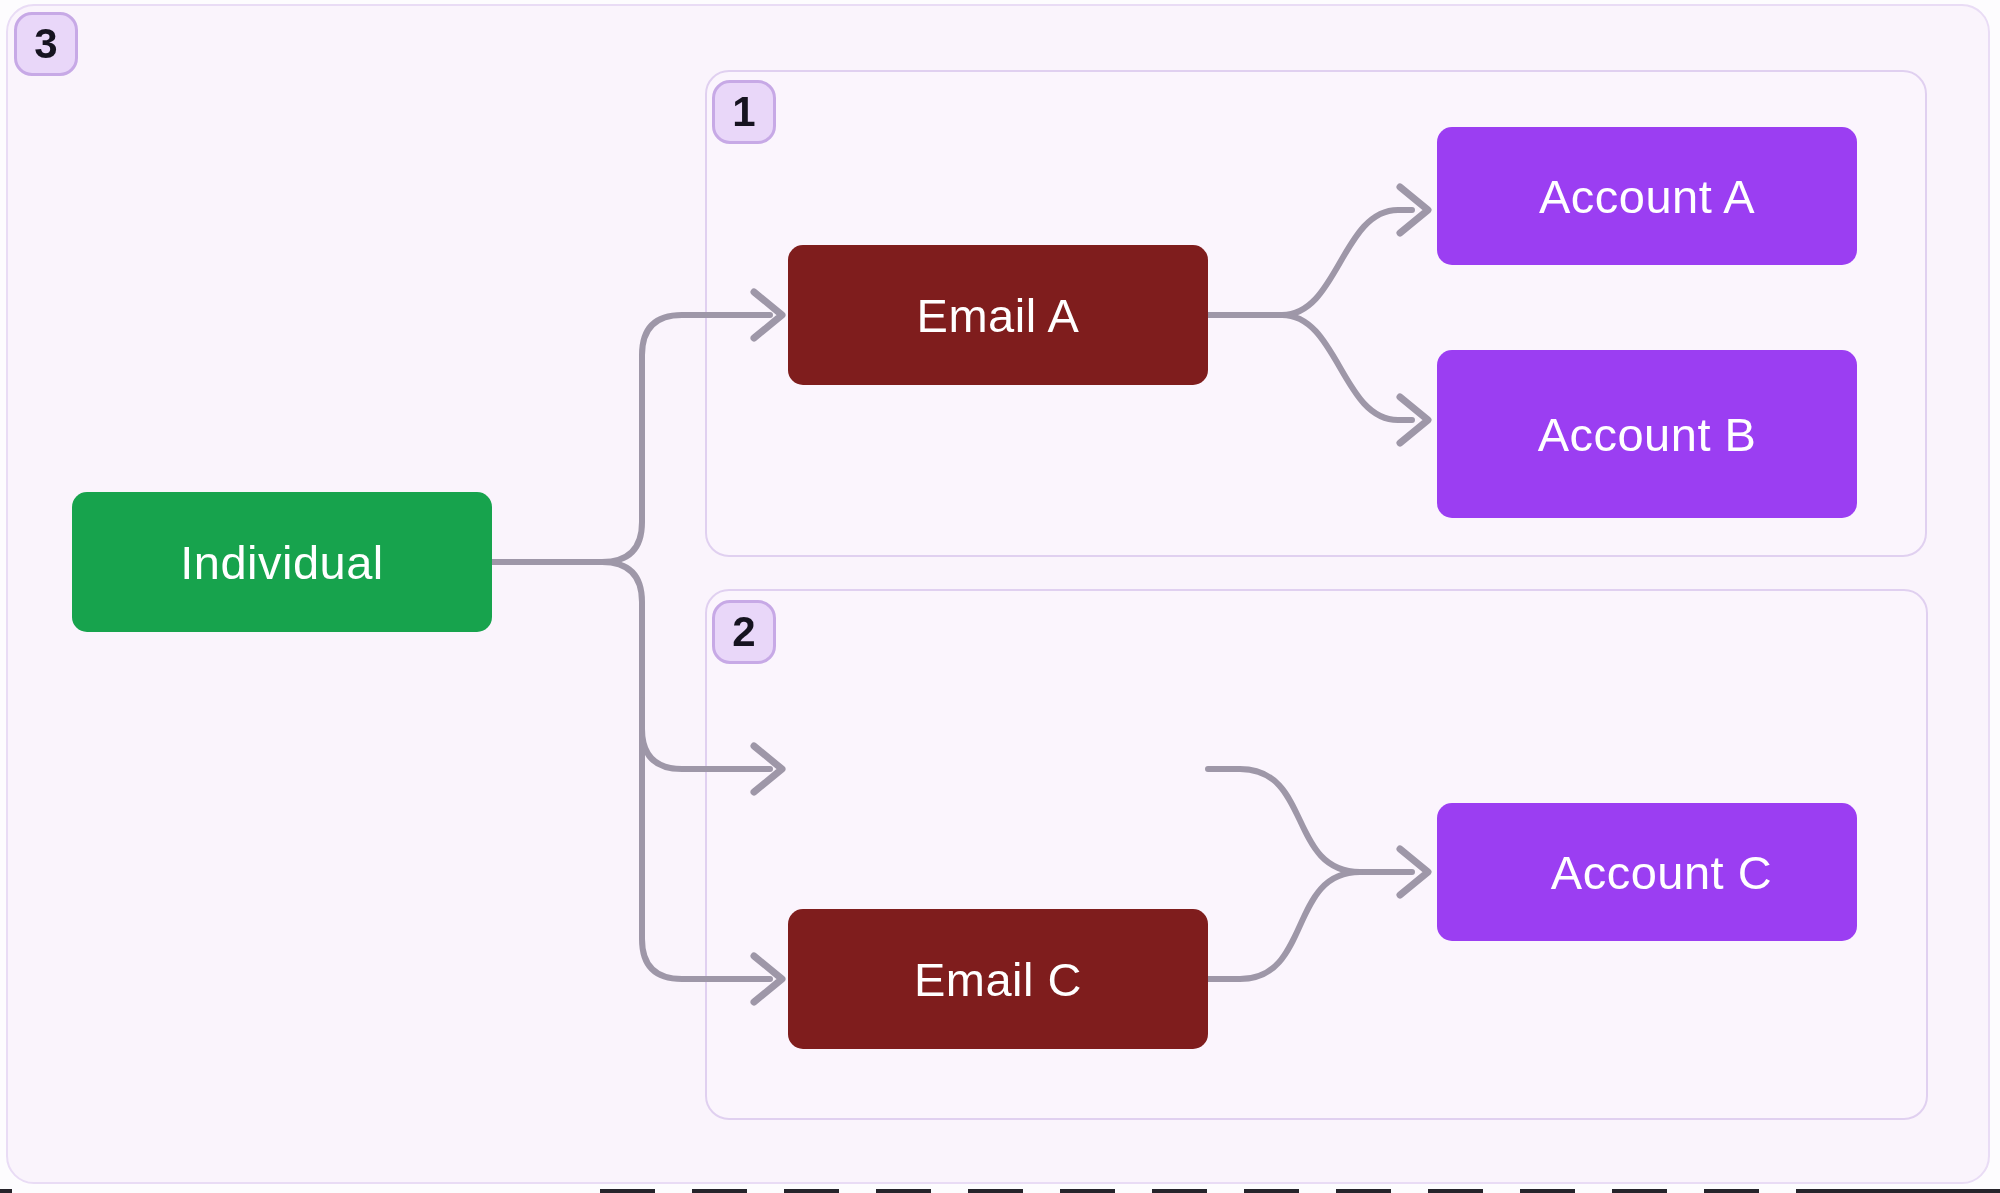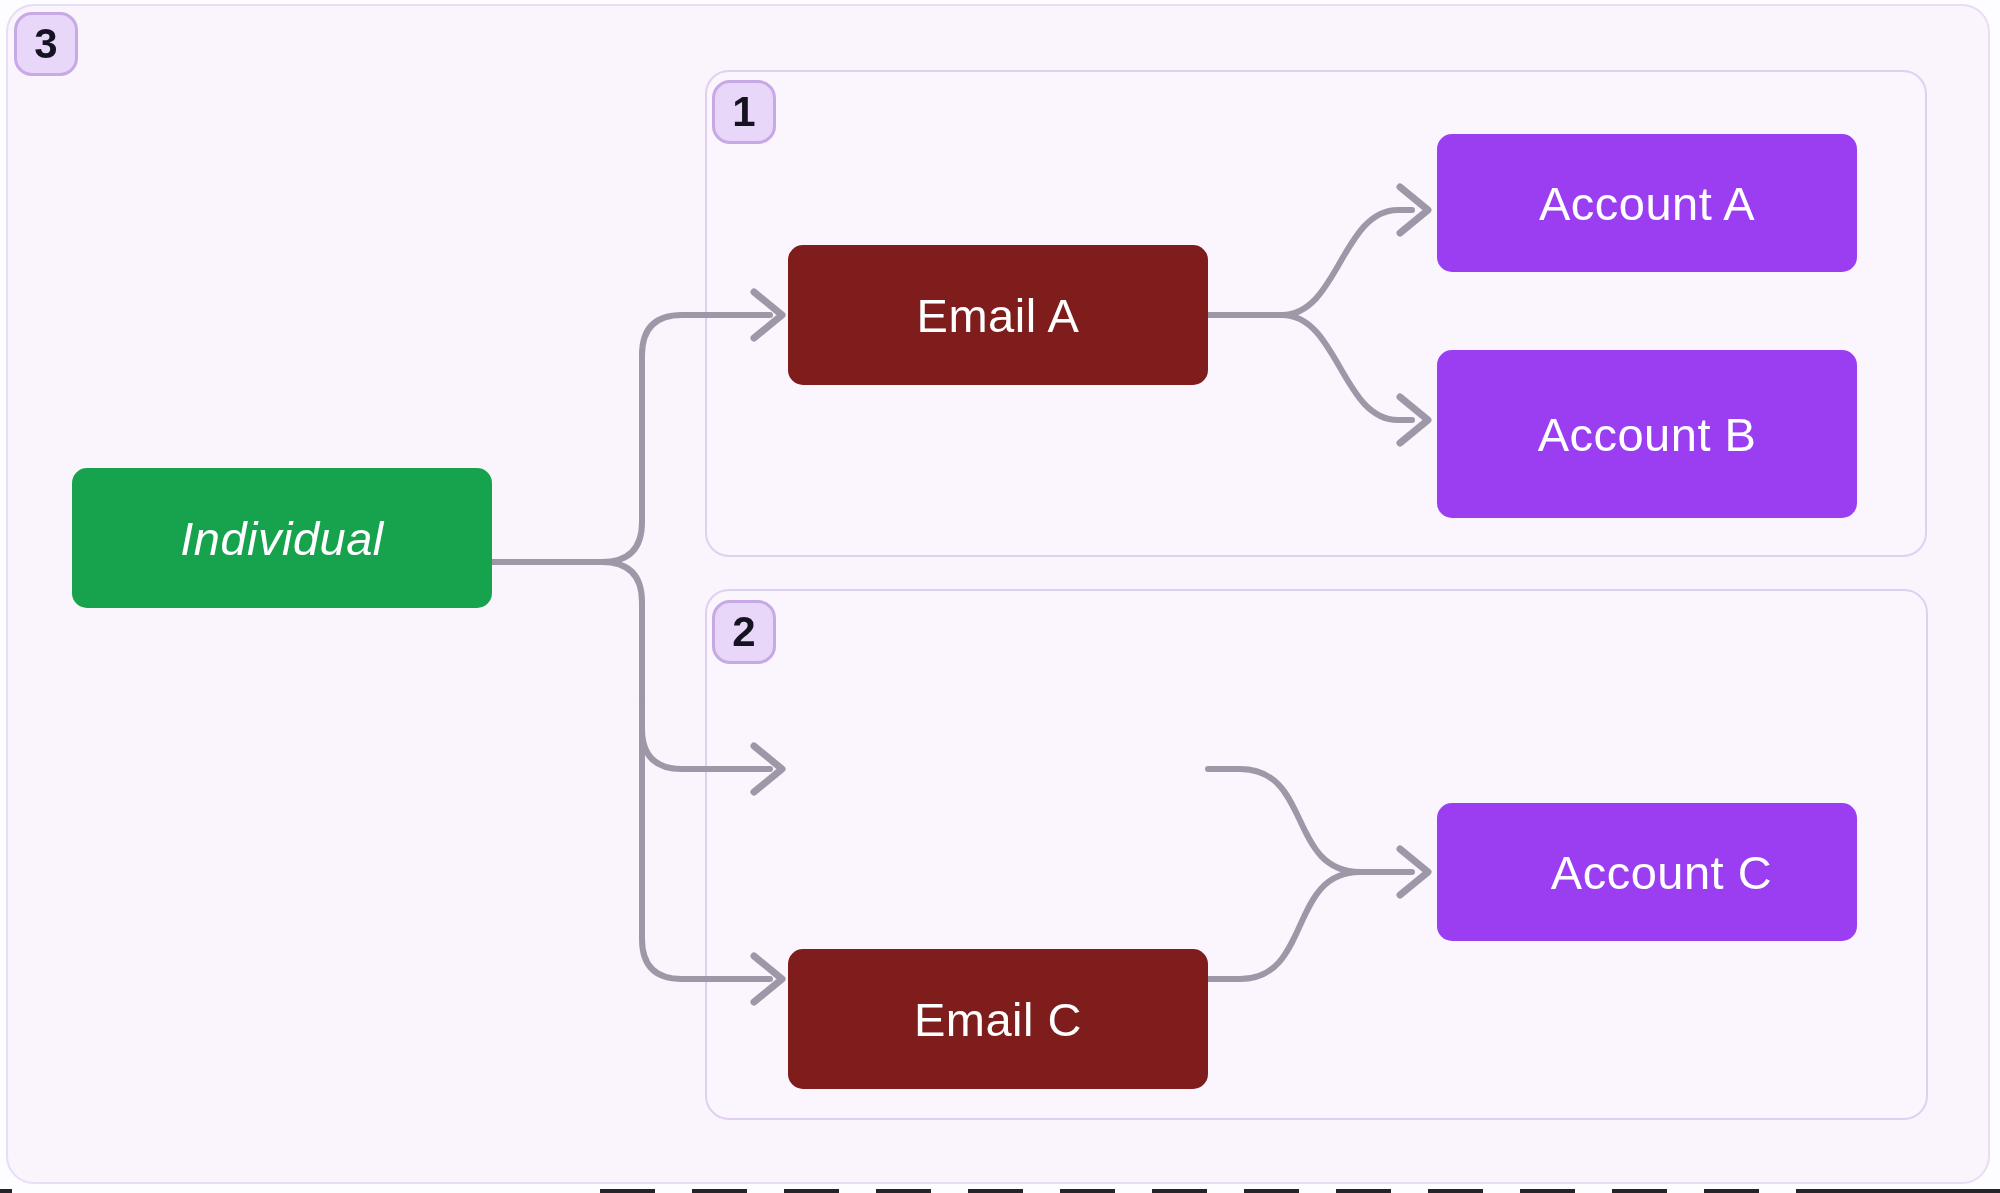--- a/index.html
+++ b/index.html
@@ -49,25 +49,25 @@
     position:absolute;width:420px;height:140px;
     border-radius:15px;
     display:flex;align-items:center;justify-content:center;
     color:#ffffff;font-size:47px;font-weight:400;letter-spacing:0.5px;
     box-sizing:border-box;
   }
   .node-green{background:#17a34d;}
   .node-blue{background:#7f1d1d;}
   .node-purple{background:#9b3ef2;}
 
-  .n-individual{left:72px;top:468px;font-style:italic;}
+  .n-individual{left:72px;top:492px;}
   .n-email-a{left:788px;top:245px;}
   .n-email-b{left:788px;top:699px;}
-  .n-email-c{left:788px;top:909px;margin-top:40px;}
-  .n-account-a{left:1437px;top:134px;height:138px;}
+  .n-email-c{left:788px;top:909px;}
+  .n-account-a{left:1437px;top:127px;height:138px;}
   .n-account-b{left:1437px;top:350px;height:168px;}
   .n-account-c{left:1437px;top:803px;height:138px;padding-left:29px;}
 
   .bottom-dashes{
     position:absolute;left:0;top:1189px;width:2000px;height:4px;
     background:
       linear-gradient(90deg,#26242b 0 12px, transparent 12px 600px) no-repeat,
       repeating-linear-gradient(90deg, transparent 0 600px) no-repeat;
   }
   .bottom-dashes::before{

